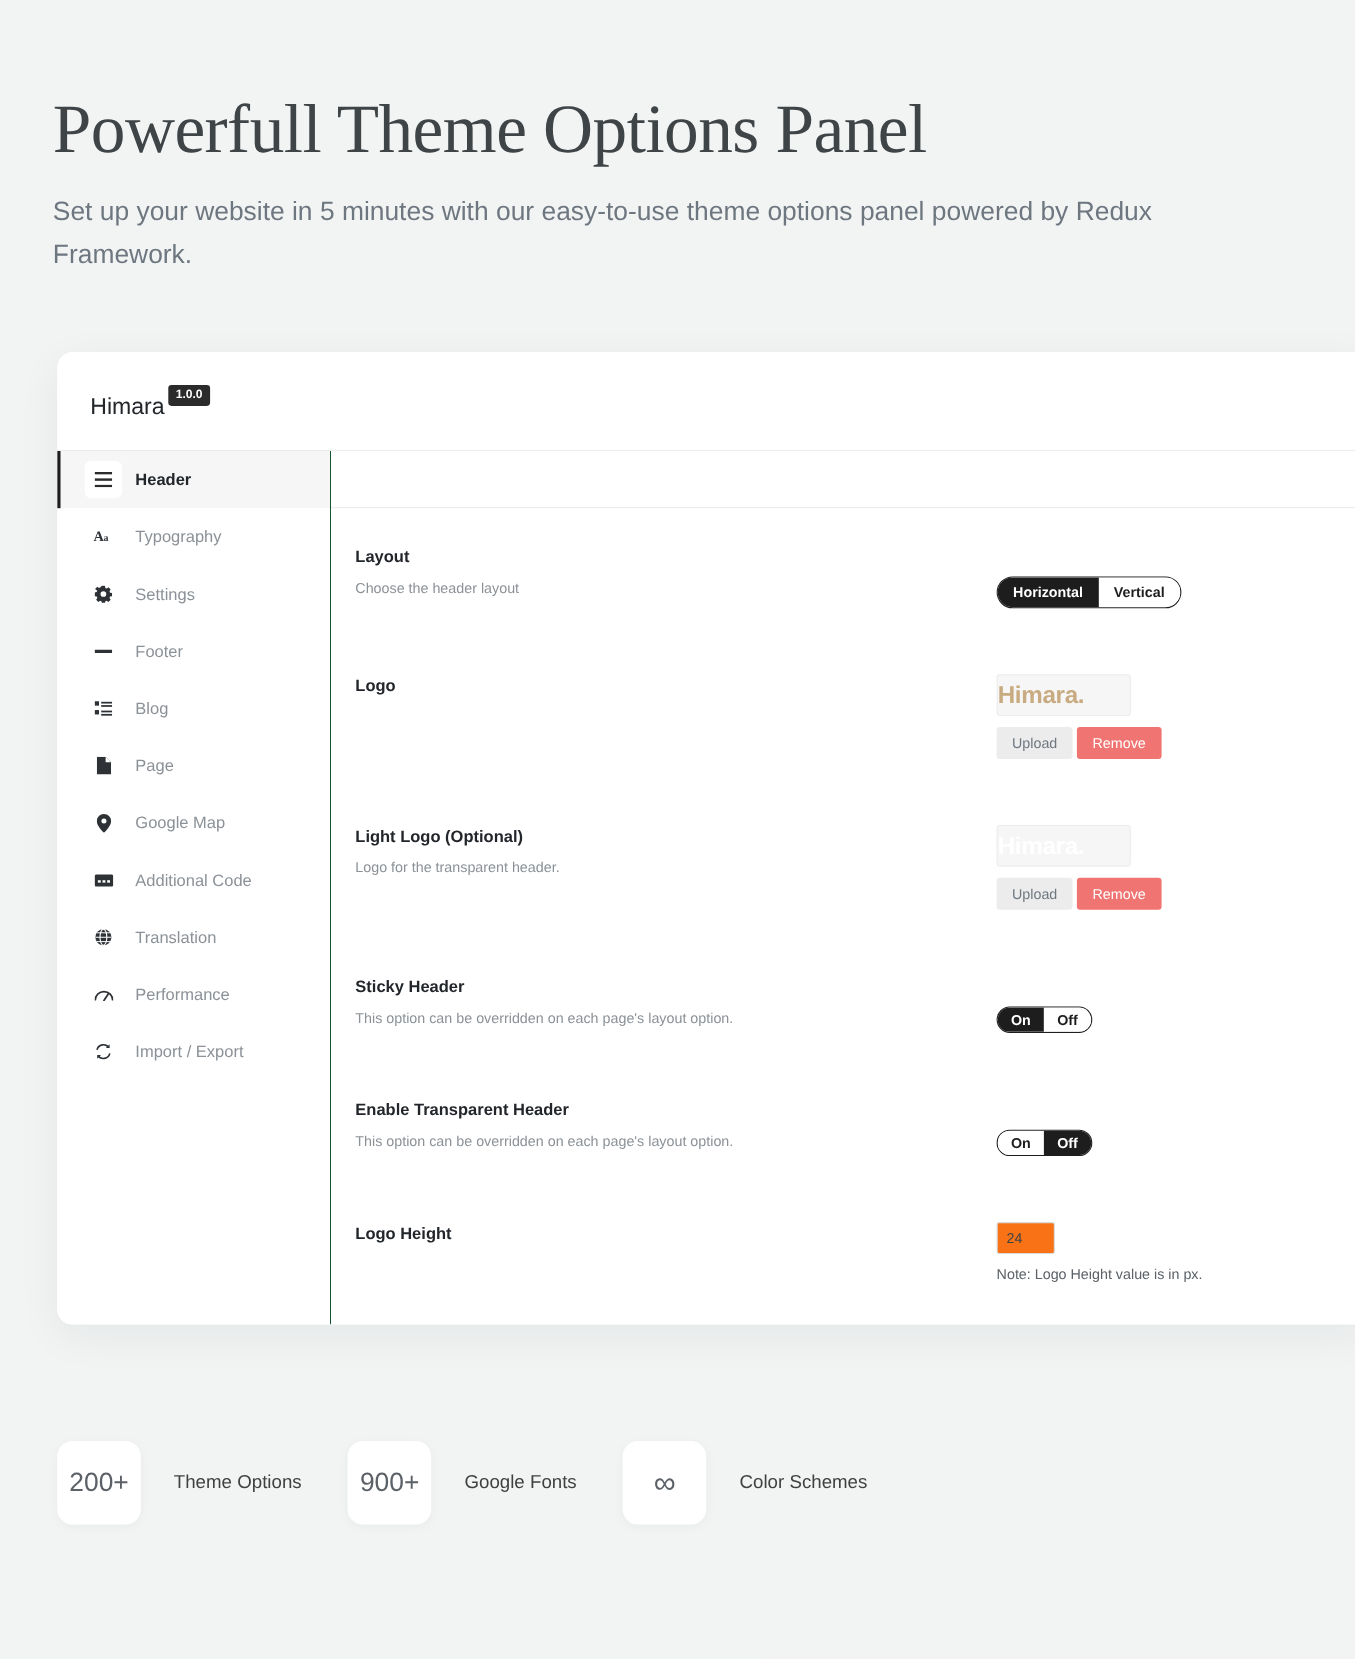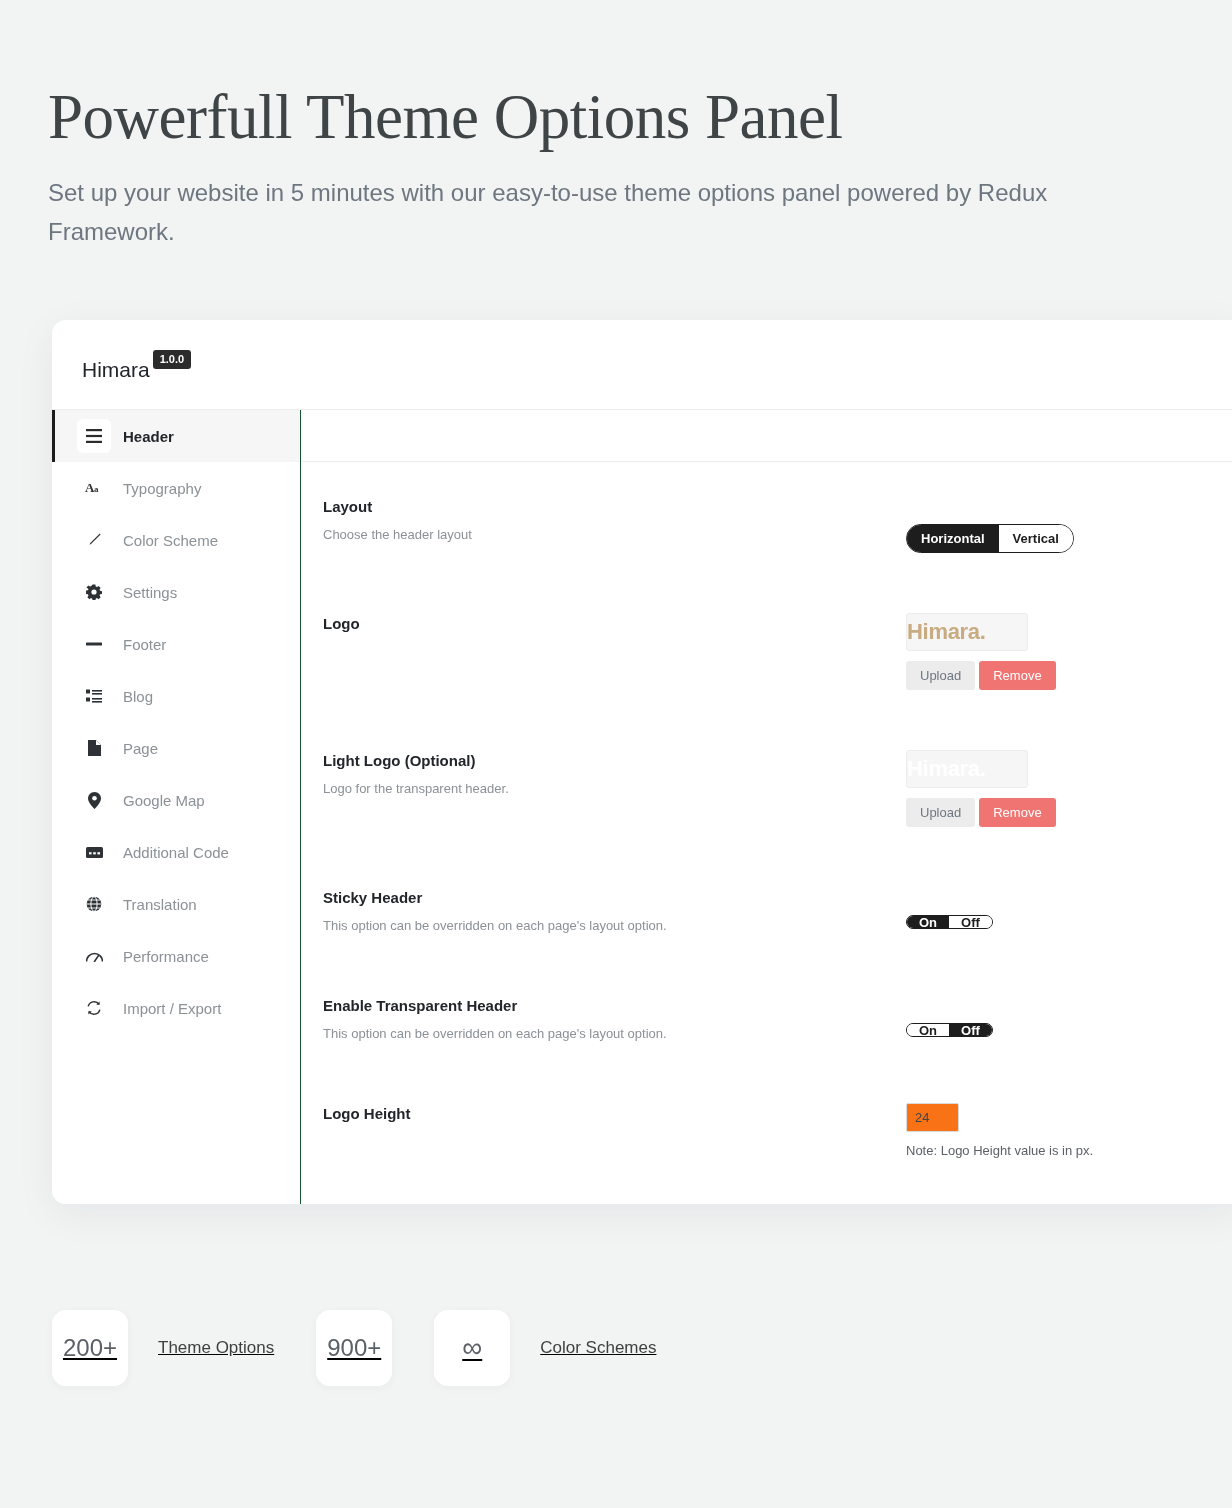--- a/index.html
+++ b/index.html
@@ -156,21 +156,21 @@
     display: flex; align-items: center; justify-content: center;
     font-size: 13px; font-weight: 700;
     padding: 0 14px;
     color: #1d1d1d;
     background: #ffffff;
     cursor: pointer;
     line-height: 1;
   }
   .pill .seg.on { background: #1d1d1d; color: #ffffff; }
 
-  .pill.small { height: 14px; }
+  .pill.small { height: 24px; }
   .pill.small .seg { padding: 0 12px; min-width: 40px; }
 
   
   .logo-box {
     width: 122px;
     height: 38px;
     background: #f6f6f6;
     border: 1px solid #ececec;
     border-radius: 3px;
     display: flex;
@@ -217,21 +217,20 @@
   }
 
   
   .features {
     position: absolute;
     left: 52px;
     top: 1310px;
     display: flex;
     align-items: center;
     gap: 0;
-    text-decoration: underline;
   }
   .feature { display: flex; align-items: center; margin-right: 42px; }
   .feature-num {
     width: 76px; height: 76px;
     background: #ffffff;
     border-radius: 14px;
     display: flex; align-items: center; justify-content: center;
     font-size: 24px;
     color: #5b6167;
     font-weight: 400;
@@ -283,28 +282,20 @@
         <div class="side-item">
           <span class="side-icon">
             <svg width="18" height="14" viewBox="0 0 18 14">
                 <text x="0" y="11" font-family="Liberation Serif, serif" font-size="13" font-weight="700" fill="currentColor">A</text>
                 <text x="9" y="11" font-family="Liberation Serif, serif" font-size="9" font-weight="700" fill="currentColor">a</text>
               </svg>
           </span>
           <span class="side-label">Typography</span>
         </div>
 
-        <div class="side-item">
-          <span class="side-icon">
-            <svg width="16" height="16" viewBox="0 0 16 16">
-                <path d="M13.8 1.6 L14.6 2.4 L5.0 12.1 L3.5 12.7 L4.1 11.2 Z" fill="currentColor"></path>
-              </svg>
-          </span>
-          <span class="side-label">Color Scheme</span>
-        </div>
 
         <div class="side-item">
           <span class="side-icon">
             <svg width="16" height="16" viewBox="0 0 16 16">
                 <path d="M6.6 0.6h2.8l.35 1.9 1.25.52 1.6-1.05 2 2-1.05 1.6.52 1.25 1.9.35v2.8l-1.9.35-.52 1.25 1.05 1.6-2 2-1.6-1.05-1.25.52-.35 1.9H6.6l-.35-1.9-1.25-.52-1.6 1.05-2-2 1.05-1.6-.52-1.25-1.9-.35V6.6l1.9-.35.52-1.25L.4 3.4l2-2 1.6 1.05 1.25-.52z" fill="currentColor"></path>
                 <circle cx="8" cy="8" r="2.6" fill="#fff"></circle>
               </svg>
           </span>
           <span class="side-label">Settings</span>
         </div>
@@ -503,20 +494,21 @@
     </div>
   </div>
 
   <div class="features">
     <div class="feature">
       <div class="feature-num">200+</div>
       <div class="feature-label">Theme Options</div>
     </div>
     <div class="feature">
       <div class="feature-num">900+</div>
+      <div class="feature-label">Google Fonts</div>
     </div>
     <div class="feature">
       <div class="feature-num infinity">∞</div>
       <div class="feature-label">Color Schemes</div>
     </div>
   </div>
 
 </div>
 
 </body></html>

